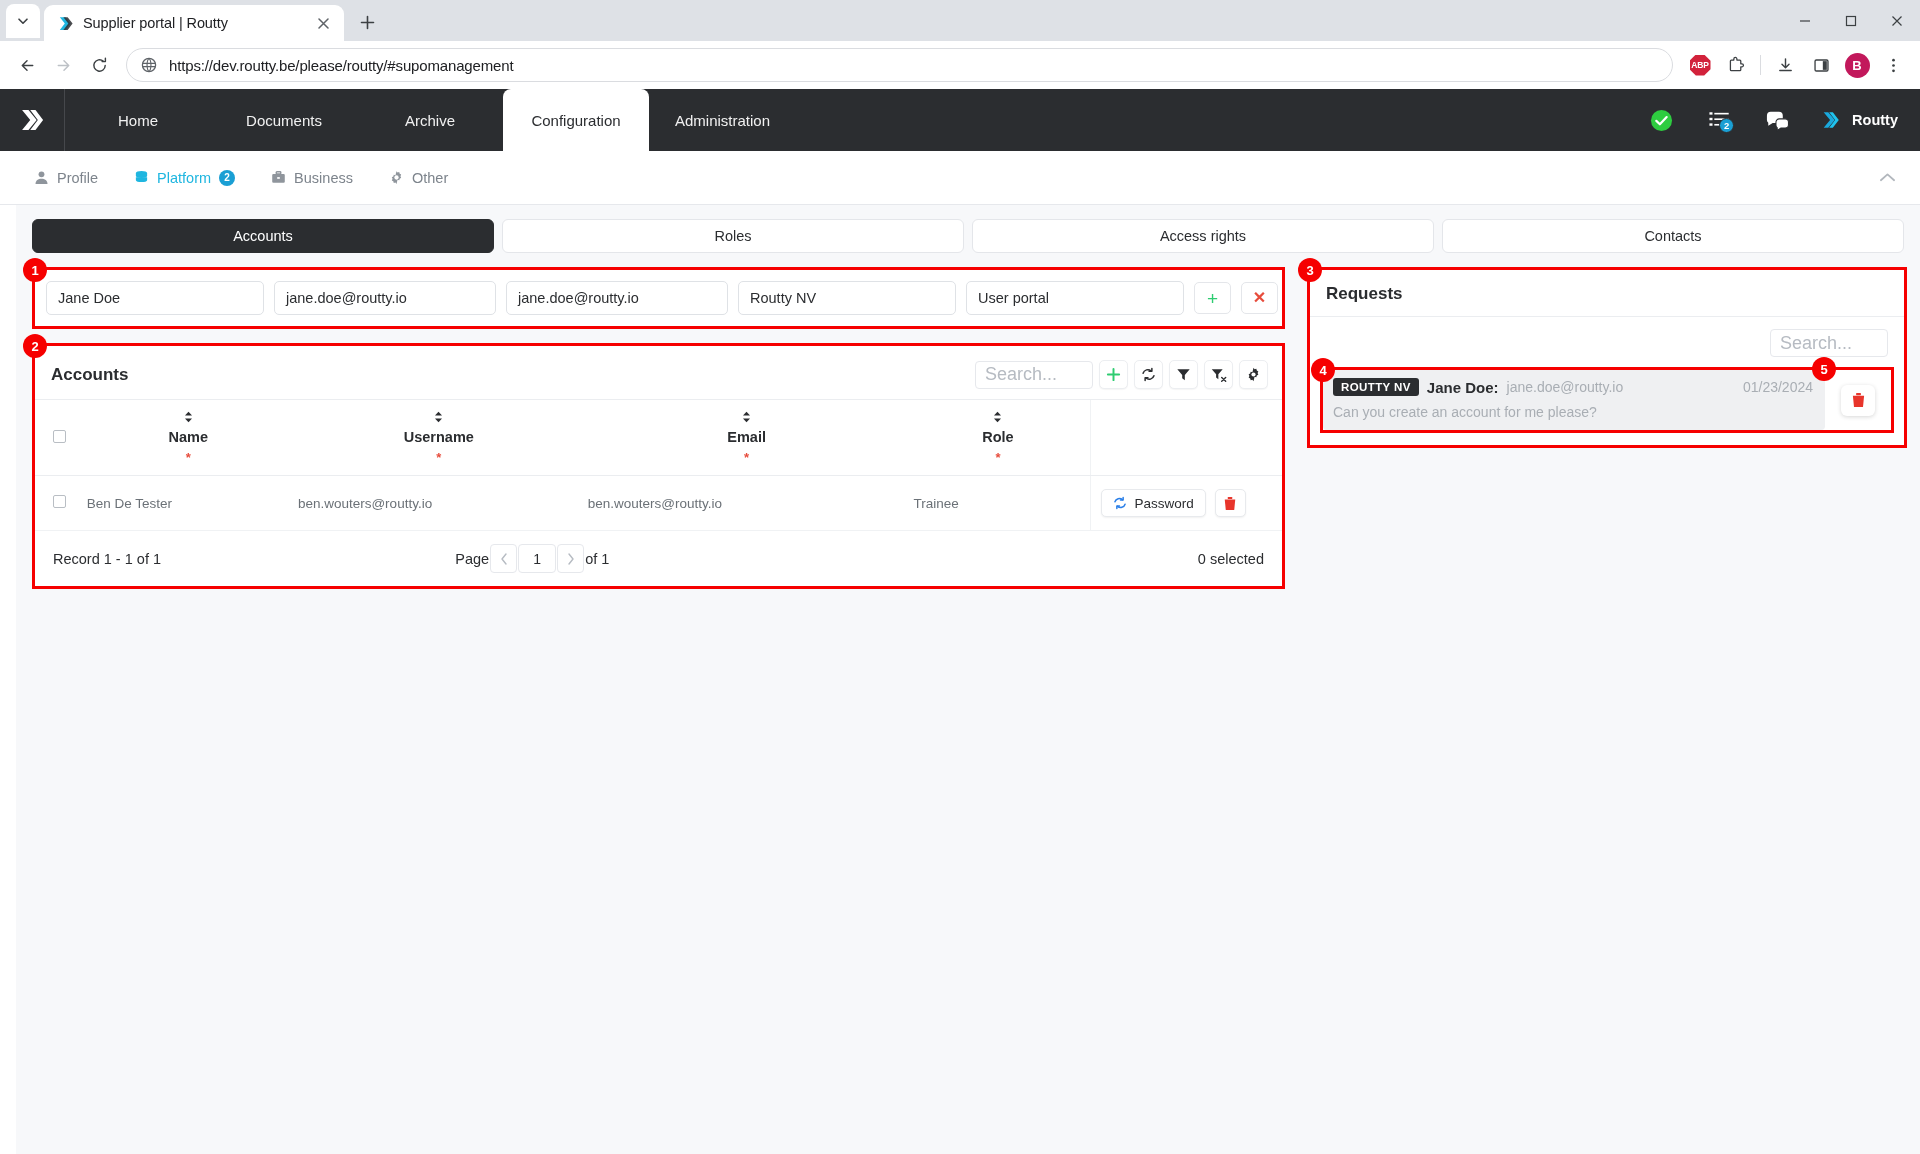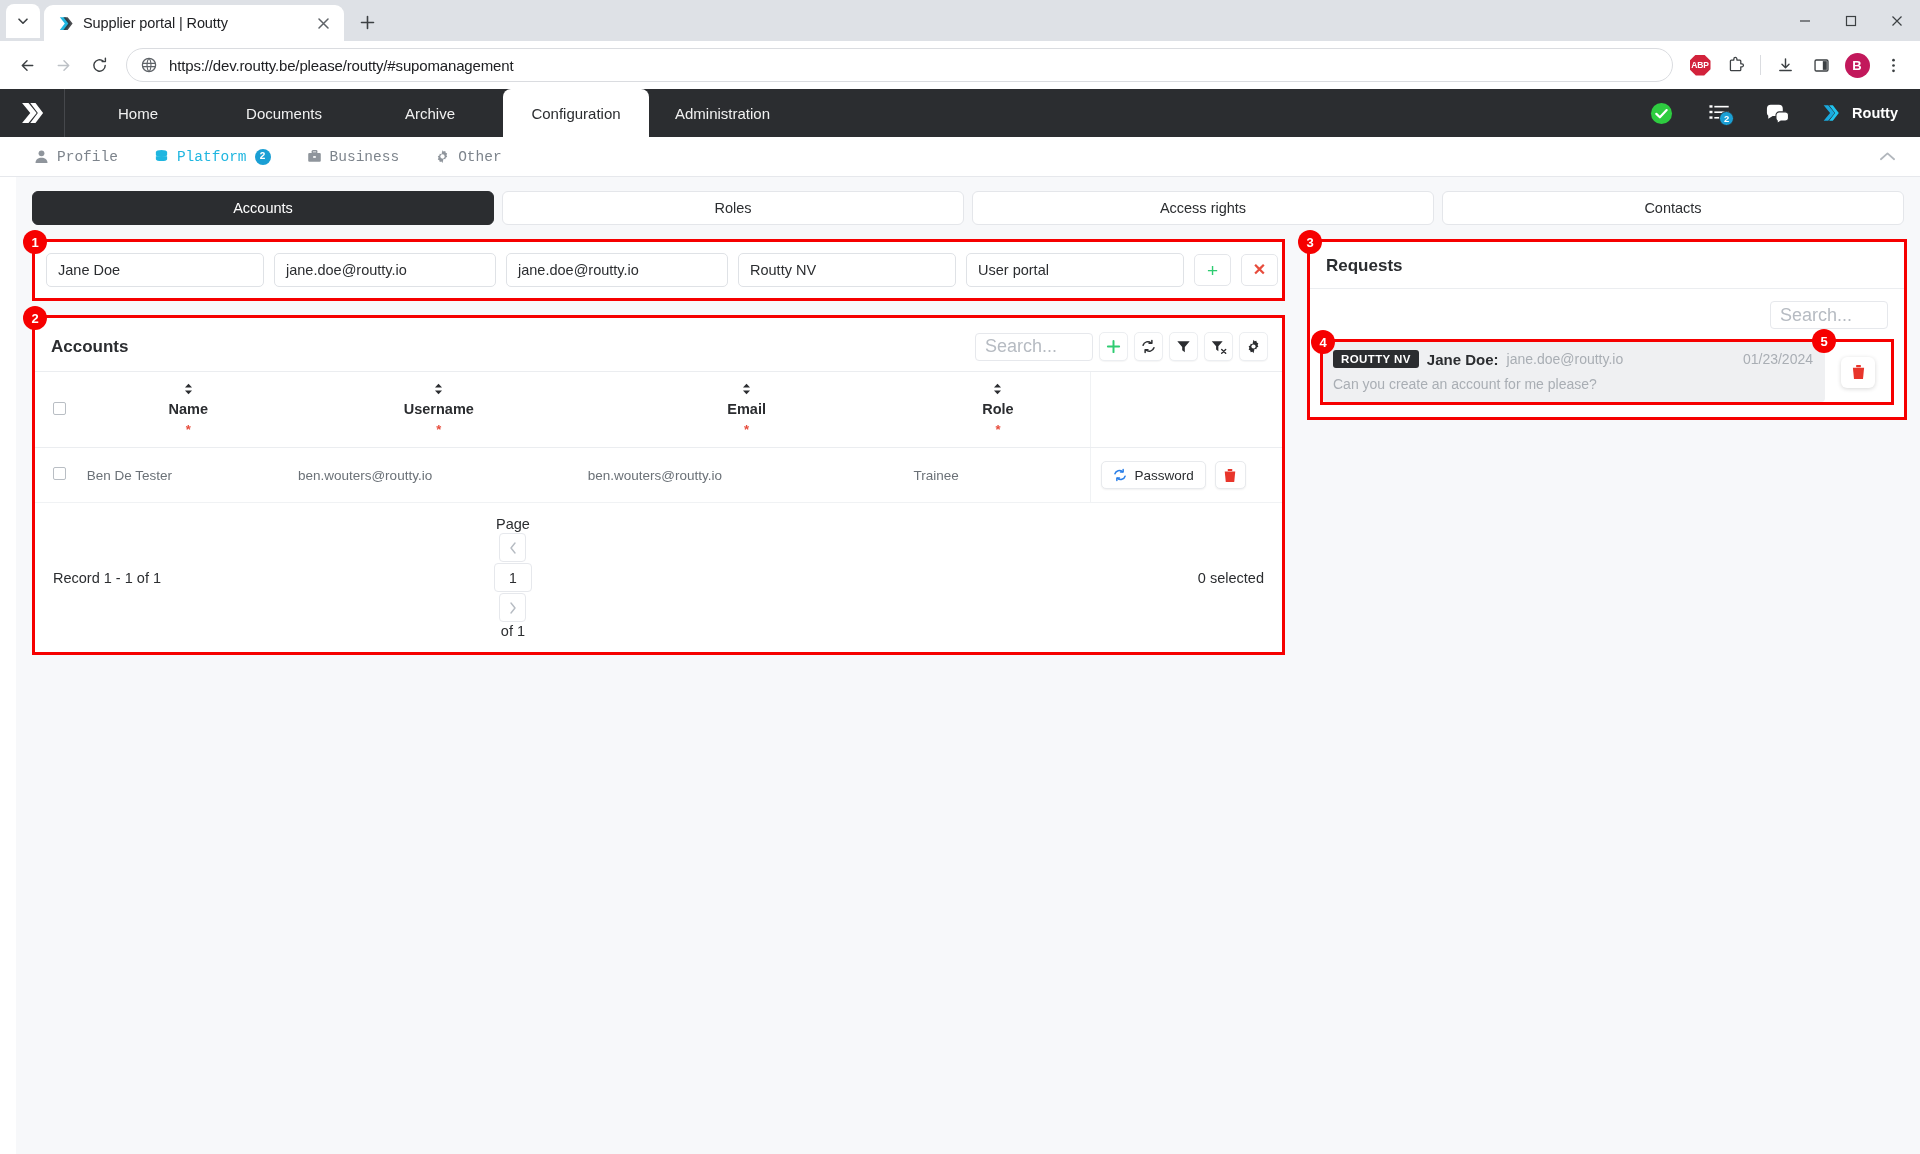--- a/index.html
+++ b/index.html
@@ -79,21 +79,21 @@
   }
   .tb-sep { width:1px; height:20px; background:#dadce0; margin:0 5px; }
   .profile-avatar {
     width:25px; height:25px; border-radius:50%; background:#c2185b;
     color:#fff; font-size:13px; font-weight:bold;
     display:flex; align-items:center; justify-content:center;
   }
 
   
   .appnav {
-    height:48px; background:#2b2d30; display:flex; align-items:stretch;
+    height:62px; background:#2b2d30; display:flex; align-items:stretch;
     position:relative;
   }
   .applogo {
     width:65px; display:flex; align-items:center; justify-content:center;
     border-right:1px solid #46484c;
   }
   .navitem {
     display:flex; align-items:center; justify-content:center;
     color:#f1f1f1; font-size:15px; padding:0 26px;
     min-width:146px; white-space:nowrap;
@@ -113,22 +113,22 @@
   .nav-user-name { color:#fff; font-size:14.5px; font-weight:bold; }
   .icon-badge {
     position:absolute; background:#1a9fd4; color:#fff; border-radius:50%;
     width:15px; height:15px; font-size:9.5px; font-weight:bold;
     display:flex; align-items:center; justify-content:center;
     right:14px; bottom:11px; border:1.5px solid #2b2d30;
   }
 
   
   .subnav {
-    height:40px; background:#fff; display:flex; align-items:center;
-    padding:17px 16px; border-bottom:1px solid #e6e8ec; gap:0;font-family:Liberation Mono, monospace;
+    height:54px; background:#fff; display:flex; align-items:center;
+    padding:17px 16px; border-bottom:1px solid #e6e8ec; gap:0;
   }
   .subitem {
     display:flex; align-items:center; gap:8px; padding:0 18px;
     font-size:14.5px; color:#7d848c; height:40px;
   }
   .subitem.active { color:#1fb6e0; }
   .subitem-badge {
     background:#1a9fd4; color:#fff; border-radius:50%;
     width:16px; height:16px; font-size:10px; font-weight:bold;
     display:flex; align-items:center; justify-content:center;
@@ -235,21 +235,21 @@
     font-size:13.5px; color:#2b2d30; box-shadow:0 1px 2px rgba(0,0,0,.06);
   }
   .del-btn {
     width:31px; height:28px; background:#fff; border:1px solid #e8eaed;
     border-radius:5px; display:flex; align-items:center; justify-content:center;
     box-shadow:0 1px 2px rgba(0,0,0,.06);
   }
   .card-foot {
     display:flex; align-items:center; padding:13px 18px; font-size:14.5px; color:#2b2d30;
   }
-  .foot-mid { margin:0 auto; display:flex; align-items:center; gap:1px;flex-direction:column; }
+  .foot-mid { margin:0 auto; display:flex; align-items:center; gap:1px; }
   .pg-btn {
     width:27px; height:29px; background:#fff; border:1px solid #e6e8ec;
     border-radius:4px; display:flex; align-items:center; justify-content:center;
     color:#b6bbc2; font-size:13px;
   }
   .pg-num {
     width:38px; height:29px; background:#fff; border:1px solid #e6e8ec;
     border-radius:4px; display:flex; align-items:center; justify-content:center;
     font-size:14px; color:#2b2d30;
   }

